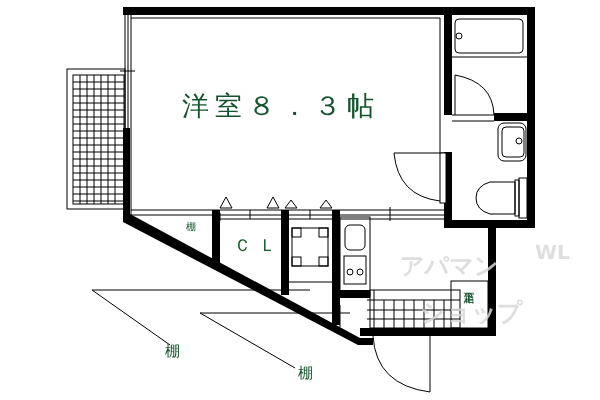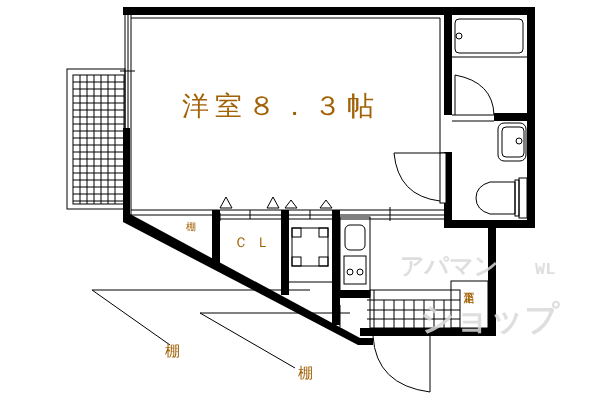--- a/index.html
+++ b/index.html
@@ -1,21 +1,21 @@
 <!DOCTYPE html>
 <html><head>
 <meta charset="utf-8">
 <style>
   html, body { margin:0; padding:0; background:#ffffff; }
   body { width:600px; height:400px; position:relative; overflow:hidden; font-family:"DejaVu Sans", sans-serif; }
   svg { position:absolute; left:0; top:0; }
-  .label { position:absolute; color:#a16207; white-space:nowrap; }
+  .label { position:absolute; color:#14532d; white-space:nowrap; }
   .room-label { font-size:27px; letter-spacing:6px; }
   .small { font-size:10px; }
-  .cl { font-size:14px; letter-spacing:8px; font-family:"DejaVu Sans", sans-serif; }
+  .cl { font-size:17px; letter-spacing:8px; font-family:"DejaVu Sans", sans-serif; }
   .shelf { font-size:15px; }
   .vert { writing-mode:vertical-rl; font-size:11px; line-height:11px; }
   .wm { position:absolute; color:#d9d9d9; font-weight:bold; }
 </style>
 </head>
 <body>
 
 <svg width="600" height="400" viewBox="0 0 600 400">
 
   <g>
@@ -158,14 +158,14 @@
 </svg>
 
 <div class="label room-label" style="left:182px;top:88px;">洋室８．３帖</div>
 <div class="label small" style="left:186px;top:220px;">棚</div>
 <div class="label cl" style="left:234px;top:234px;">ＣＬ</div>
 <div class="label shelf" style="left:165px;top:342px;">棚</div>
 <div class="label shelf" style="left:298px;top:364px;">棚</div>
 <div class="label vert" style="left:463px;top:284px;">下足箱</div>
 
 <div class="wm" style="left:400px;top:250px;font-size:24px;opacity:0.85;">アパマン</div>
-<div class="wm" style="left:420px;top:296px;font-size:34px;opacity:0.85;">ショップ</div>
-<div class="wm" style="left:535px;top:260px;font-size:17px;opacity:0.85;font-family:Liberation Mono, monospace;">WL</div>
+<div class="wm" style="left:420px;top:296px;font-size:25px;opacity:0.85;">ショップ</div>
+<div class="wm" style="left:535px;top:240px;font-size:20px;opacity:0.85;">WL</div>
 
 </body></html>

